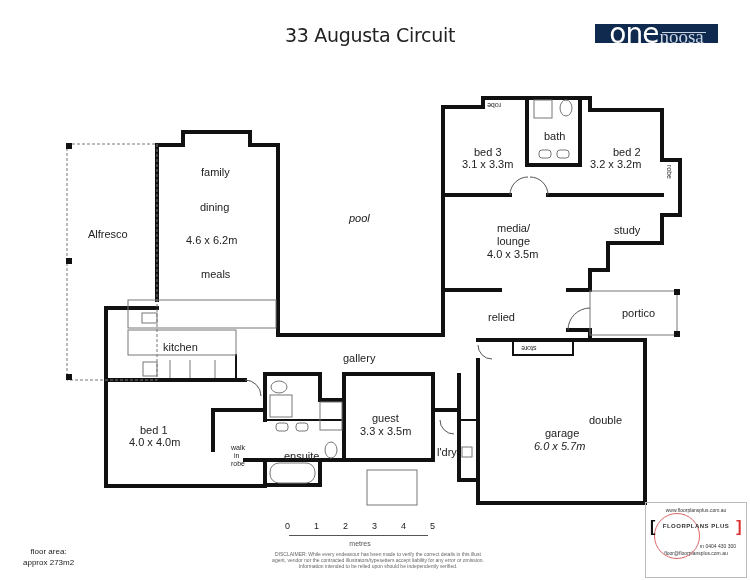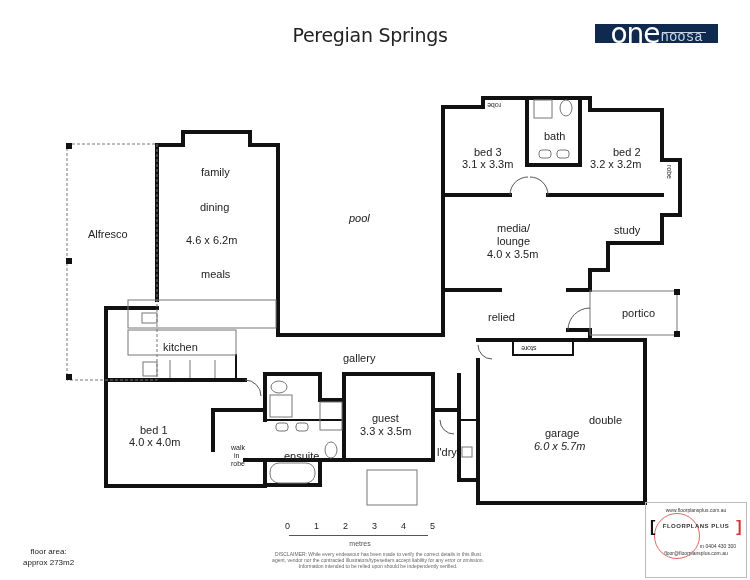--- a/index.html
+++ b/index.html
@@ -1,20 +1,20 @@
 <!DOCTYPE html>
 <html><head>
 <meta charset="utf-8">
 <style>
   html, body { margin: 0; padding: 0; background: #ffffff; }
   body { width: 750px; height: 580px; position: relative; overflow: hidden; font-family: "Liberation Sans", sans-serif; color: #222; }
   .title { position: absolute; left: 260px; top: 22px; width: 220px; text-align: center; font-size: 19px; line-height: 26px; color: #222; font-family: "DejaVu Sans", sans-serif; letter-spacing: -0.3px; }
   .logo { position: absolute; left: 595px; top: 24px; width: 123px; height: 19px; background: #0f2a4e; display: flex; align-items: center; justify-content: center; }
   .logo .one { color: #fff; font-size: 28px; font-family: "DejaVu Sans", sans-serif; letter-spacing: -1px; line-height: 30px; }
-  .logo .noosa { color: #c8d4e4; font-size: 14px; font-family: Liberation Mono, monospace; line-height: 30px; margin-left: 1px; margin-top: 6px; }
+  .logo .noosa { color: #c8d4e4; font-size: 19px; font-family: Liberation Serif, serif; line-height: 30px; margin-left: 1px; margin-top: 6px; }
   .logo .bar { position: absolute; left: 67px; top: 8px; width: 44px; height: 1px; background: #c8d4e4; }
   svg.plan { position: absolute; left: 0; top: 0; }
   .lbl { position: absolute; font-size: 11px; color: #222; text-align: center; line-height: 13px; white-space: nowrap; }
   .small { font-size: 7px; line-height: 8px; }
   .scale { position: absolute; left: 285px; top: 521px; width: 160px; height: 30px; }
   .scale .ticks { position: absolute; top: 0; left: 0; width: 150px; display: flex; justify-content: space-between; font-size: 9px; }
   .scale .axis { position: absolute; top: 14px; left: 4px; width: 139px; height: 1px; background: #555; }
   .scale .unit { position: absolute; top: 19px; left: 40px; width: 70px; text-align: center; font-size: 7px; color: #555; }
   .disclaimer { position: absolute; left: 228px; top: 551px; width: 300px; text-align: center; font-size: 5px; line-height: 6px; color: #666; }
   .area { position: absolute; left: 23px; top: 546px; font-size: 8px; line-height: 11px; color: #222; text-align: center; }
@@ -24,21 +24,21 @@
   .fpp .brand::before { content: "["; position: absolute; left: -4px; top: -5px; font-size: 16px; color: #111; }
   .fpp .brand::after { content: "]"; position: absolute; right: -4px; top: -5px; font-size: 16px; color: #d33; }
   .fpp .circle { position: absolute; left: 8px; top: 10px; width: 44px; height: 44px; border: 1px solid #d66; border-radius: 50%; }
   .fpp .phone { margin-top: 14px; text-align: right; padding-right: 10px; }
   .fpp .email { margin-top: 1px; }
 </style>
 </head>
 <body>
 
 <div class="title">
-  <div>Peregian Springs</div>
+  <div>33 Augusta Circuit</div>
 </div>
 
 <div class="logo">
   <span class="one">one</span>
   <span class="noosa">noosa</span>
   <span class="bar"></span>
 </div>
 
 <svg class="plan" width="750" height="580" viewBox="0 0 750 580">
   <g fill="none" stroke="#111" stroke-width="4" stroke-linecap="square">

